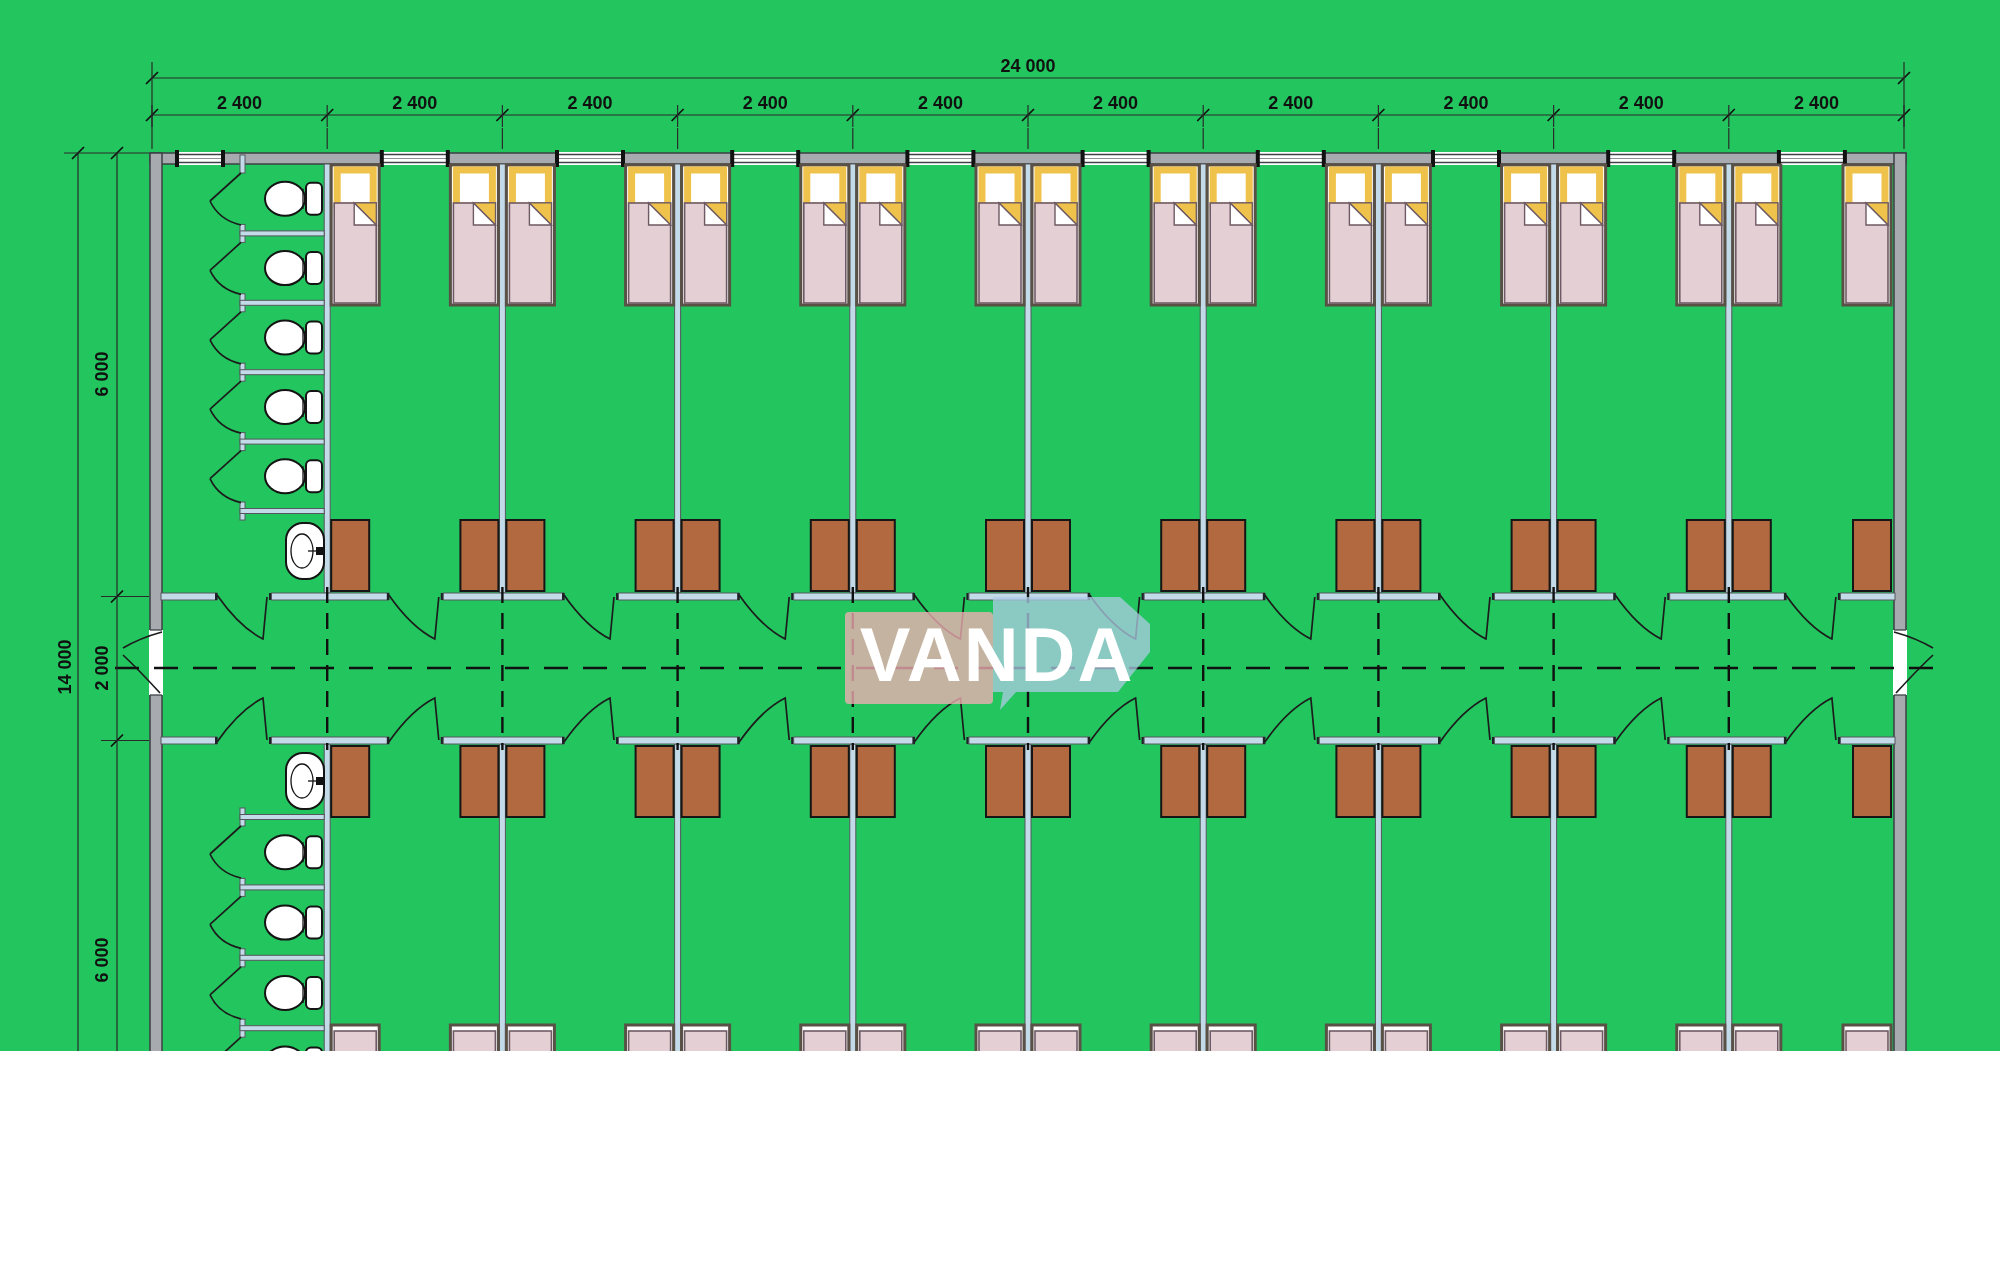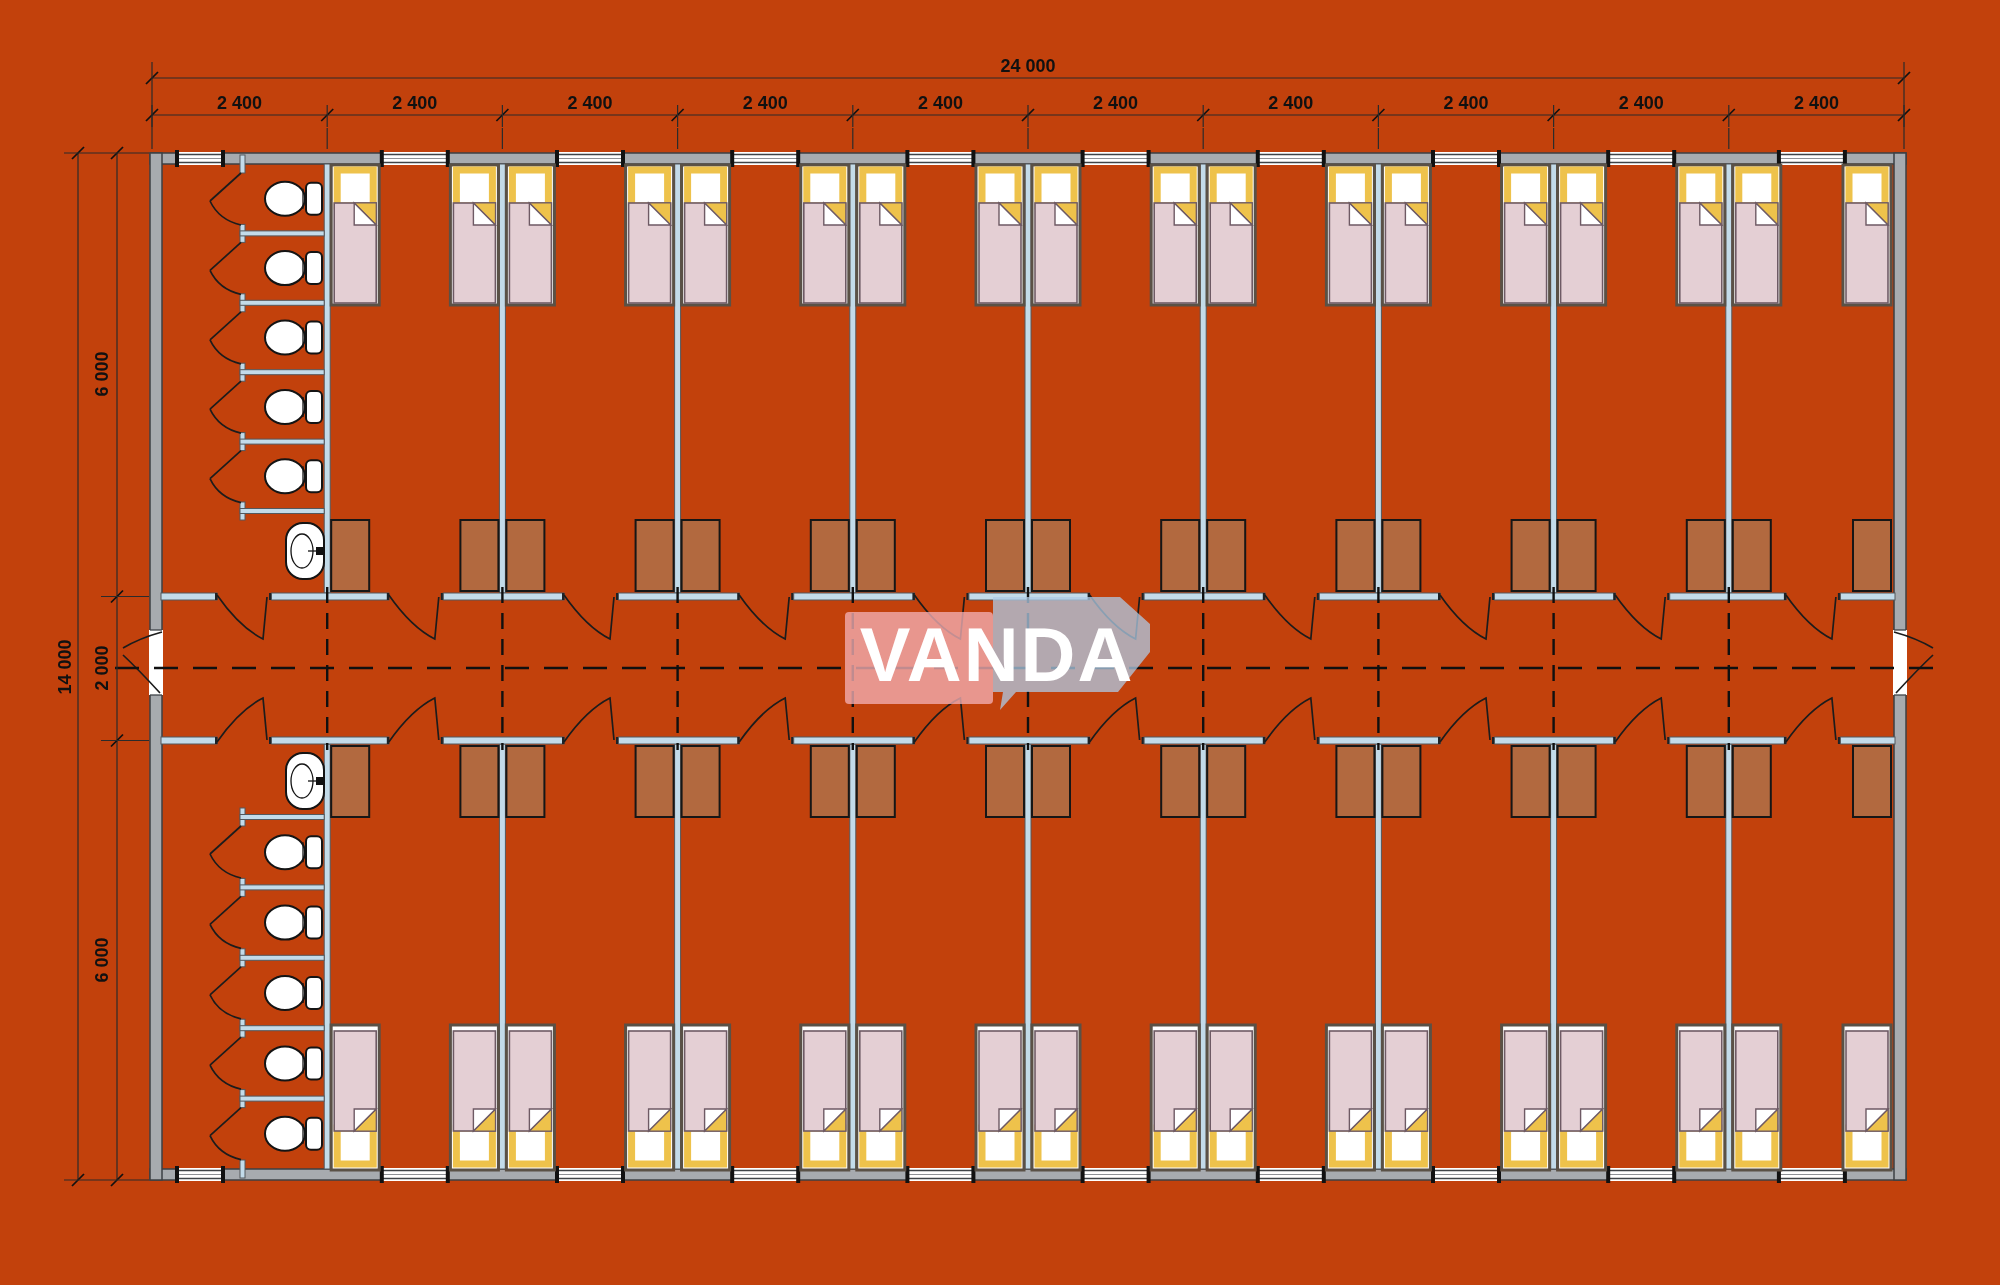--- a/index.html
+++ b/index.html
@@ -1,16 +1,16 @@
 <!DOCTYPE html>
 <html style="--c-wall: #a7abaf; --c-core: #c3dbe9; --c-bedframe: #5a5146; --c-pillow: #eec24b; --c-blanket: #e4cfd4; --c-wardrobe: #b2693f;"><head>
 <meta charset="utf-8">
 <style>
   html,body { margin:0; padding:0; background:#ffffff; }
-  #stage { position:relative; width:2000px; height:1285px; background:#c2410c; overflow:hidden;
+  #stage { position:relative; width:2000px; height:1051px; background:#22c55e; overflow:hidden;
            font-family:"Liberation Sans", sans-serif; }
   svg text { user-select:none; }
   .wallx  { fill:var(--c-wall,#a7abaf); stroke:#3c4044; stroke-width:1.5; }
   .wcore  { fill:var(--c-core,#c3dbe9); stroke:#54585c; stroke-width:1; }
   .cap    { fill:#1e2226; }
   .winbg  { fill:#fff; }
   .wline  { stroke:#3f4347; stroke-width:1.3; }
   .wmid   { stroke:#70747a; stroke-width:0.8; }
   .tick   { fill:#111; }
   .door   { fill:none; stroke:#1c1c1c; stroke-width:1.7; }

